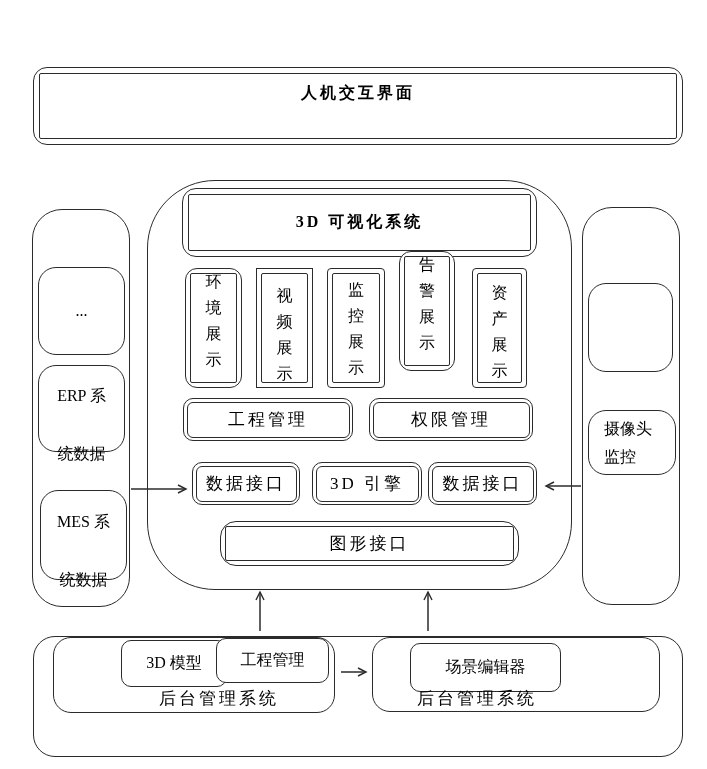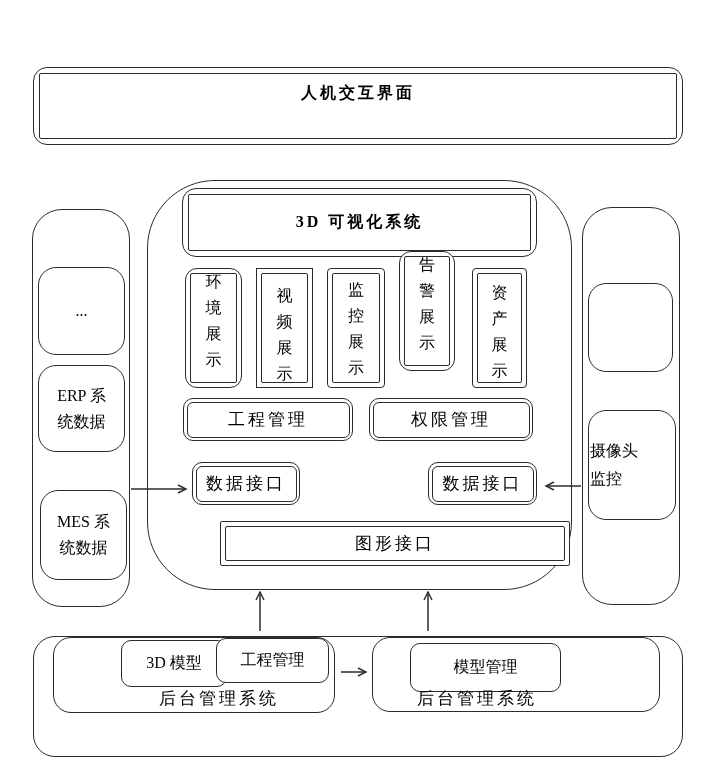--- a/index.html
+++ b/index.html
@@ -45,21 +45,21 @@
   .t-sm{font-size:16px;}
   .panel-text{
     width:18px;
     word-break:break-all;
     line-height:26px;
     font-size:16px;
     text-align:center;
     letter-spacing:0;
   }
   .two-line{line-height:26px;font-size:16px;text-align:center;}
-  .two-line span{display:block;}
+  .two-line span{display:block;margin-top:32px;}
   .camera-text{line-height:28px;font-size:16px;text-align:left;}
   .camera-text span{display:block;}
   .arrows{position:absolute;left:0;top:0;z-index:6;pointer-events:none;}
 </style>
 </head>
 <body>
 
 <div class="canvas">
 
   <div class="box double inset6 t-big" style="left:33px;top:67px;width:650px;height:78px;border-radius:14px;align-items:flex-start;padding-top:15px;">
@@ -91,25 +91,28 @@
   <div class="box double inset2 t-box" style="left:183px;top:398px;width:170px;height:43px;border-radius:10px;">
     <span>工程管理</span>
   </div>
   <div class="box double inset2 t-box" style="left:369px;top:398px;width:164px;height:43px;border-radius:10px;font-family:Liberation Mono, monospace;">
     <span>权限管理</span>
   </div>
 
   <div class="box double inset2 t-box" style="left:192px;top:462px;width:108px;height:43px;border-radius:10px;">
     <span>数据接口</span>
   </div>
+  <div class="box double inset2 t-box" style="left:312px;top:462px;width:110px;height:43px;border-radius:10px;">
+    <span>3D 引擎</span>
+  </div>
   <div class="box double inset2 t-box" style="left:428px;top:462px;width:109px;height:43px;border-radius:10px;">
     <span>数据接口</span>
   </div>
 
-  <div class="box double inset4 t-box" style="left:220px;top:521px;width:350px;height:45px;border-radius:2px;">
+  <div class="box double inset4 t-box" style="left:220px;top:521px;width:299px;height:45px;border-radius:16px;">
     <span>图形接口</span>
   </div>
 
   <div class="box plain" style="left:32px;top:209px;width:98px;height:398px;border-radius:30px;"></div>
   <div class="box plain t-sm" style="left:38px;top:267px;width:87px;height:88px;border-radius:18px;">
     <span>...</span>
   </div>
   <div class="box plain" style="left:38px;top:365px;width:87px;height:87px;border-radius:18px;">
     <div class="two-line">
       <span>ERP 系</span>
@@ -118,41 +121,41 @@
   </div>
   <div class="box plain" style="left:40px;top:490px;width:87px;height:90px;border-radius:18px;">
     <div class="two-line">
       <span>MES 系</span>
       <span>统数据</span>
     </div>
   </div>
 
   <div class="box plain" style="left:582px;top:207px;width:98px;height:398px;border-radius:30px;"></div>
   <div class="box plain" style="left:588px;top:283px;width:85px;height:89px;border-radius:18px;"></div>
-  <div class="box plain" style="left:588px;top:410px;width:88px;height:110px;border-radius:18px;justify-content:flex-start;padding-left:1px;">
+  <div class="box plain" style="left:588px;top:410px;width:88px;height:65px;border-radius:18px;justify-content:flex-start;padding-left:15px;">
     <div class="camera-text">
       <span>摄像头</span>
       <span>监控</span>
     </div>
   </div>
 
   <div class="box plain" style="left:33px;top:636px;width:650px;height:121px;border-radius:22px;"></div>
 
   <div class="box plain" style="left:53px;top:637px;width:282px;height:76px;border-radius:18px;"></div>
   <div class="box plain t-sm" style="left:109px;top:640px;width:106px;height:47px;border-radius:10px;margin-left:12px;">
     <span>3D 模型</span>
   </div>
   <div class="box plain t-sm" style="left:216px;top:638px;width:113px;height:45px;border-radius:10px;">
     <span>工程管理</span>
   </div>
   <div class="label t-box" style="left:119px;top:687px;width:200px;height:22px;">后台管理系统</div>
 
   <div class="box plain" style="left:372px;top:637px;width:288px;height:75px;border-radius:18px;"></div>
   <div class="box plain t-sm" style="left:410px;top:643px;width:151px;height:49px;border-radius:10px;">
-    <span>模型管理</span>
+    <span>场景编辑器</span>
   </div>
   <div class="label t-box" style="left:377px;top:687px;width:200px;height:22px;">后台管理系统</div>
 
   <svg class="arrows" width="707" height="769" viewBox="0 0 707 769">
     <defs>
       <marker id="ah" markerWidth="14" markerHeight="14" refX="10" refY="6" orient="auto" markerUnits="userSpaceOnUse">
         <path d="M2,2 L10,6 L2,10" fill="none" stroke="#2b2b2b" stroke-width="1.4"></path>
       </marker>
     </defs>
     <line x1="131" y1="489" x2="186" y2="489" stroke="#2b2b2b" stroke-width="1.5" marker-end="url(#ah)"></line>

